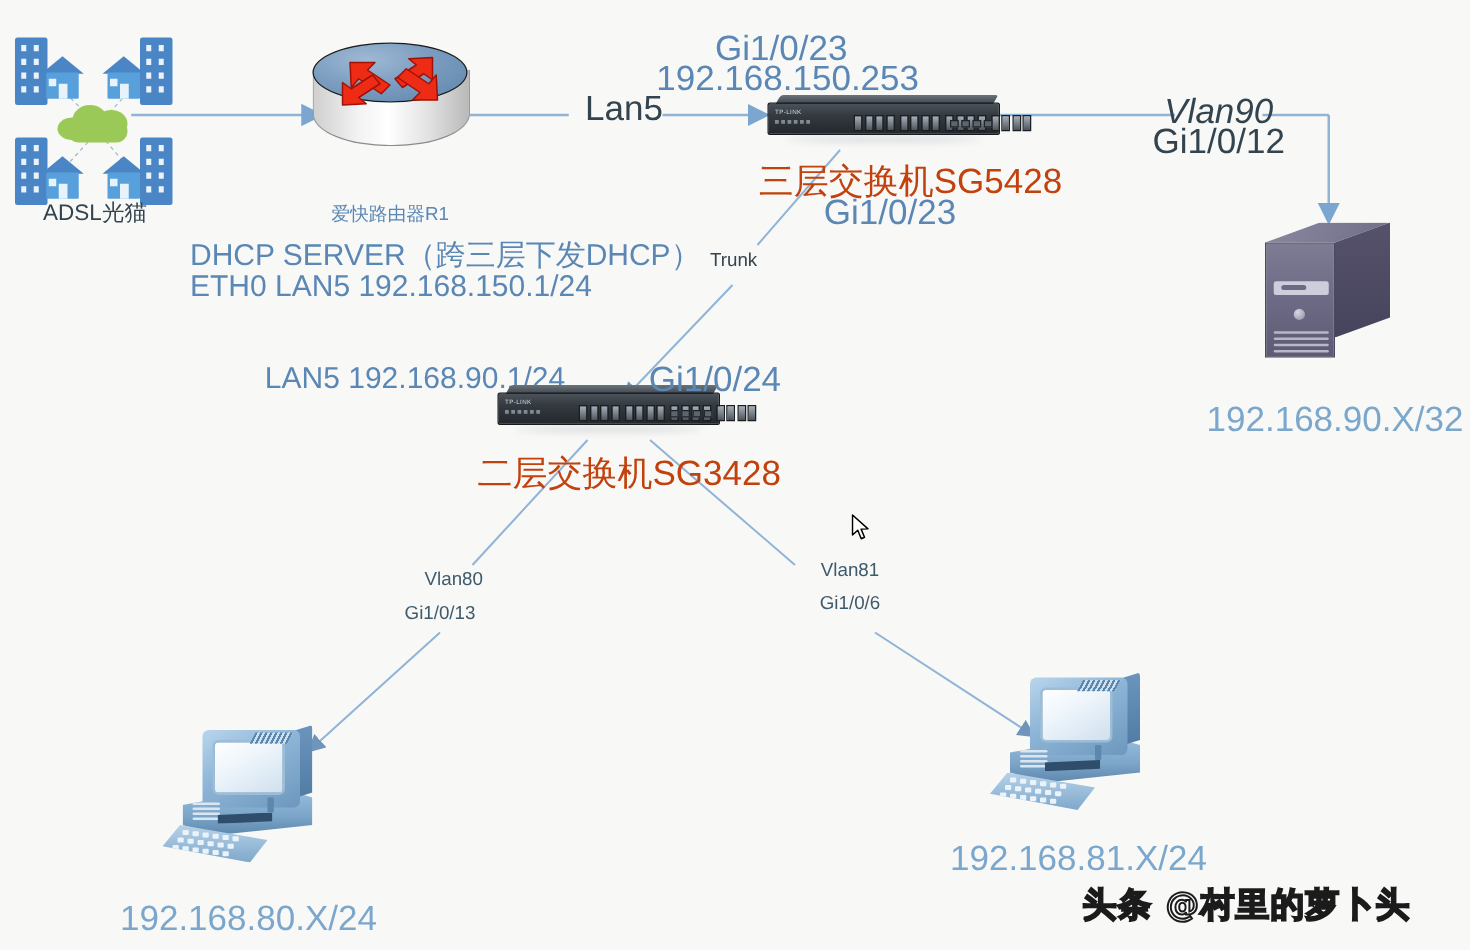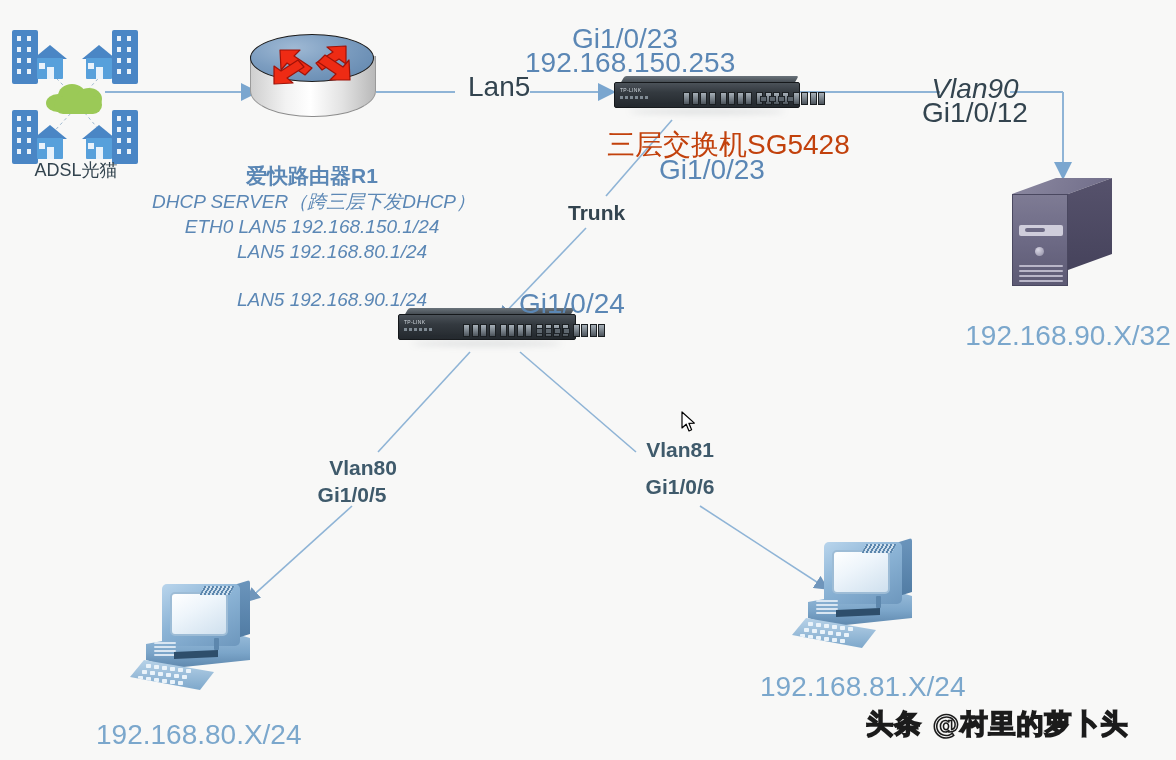--- a/index.html
+++ b/index.html
@@ -14,23 +14,23 @@
   .lbl{position:absolute;white-space:nowrap;line-height:1.22;}
 
   
   .c-blue{color:#5b87b5;}
   .c-lightblue{color:#7ba7cc;}
   .c-slate{color:#3f5a6b;}
   .c-grayblue{color:#c2410c;}
   .c-dark{color:#33444f;}
 
   .f18{font-size:18px;}
-  .f19{font-size:19px;font-style:italic;}
+  .f19{font-size:24px;}
   .f20{font-size:28px;}
-  .f21{font-size:21px;font-weight:bold;}
+  .f21{font-size:15px;}
   .ctr{text-align:center;}
 
   
   #adsl-group{position:absolute;left:6px;top:28px;width:140px;height:140px;}
   .bldg{position:absolute;width:26px;height:54px;background:#4a86c5;border-radius:2px;}
   .bldg i{position:absolute;display:block;width:4px;height:5px;background:#eaf2fa;}
   .house{position:absolute;width:34px;height:34px;}
   .house .roof{position:absolute;left:0;top:0;width:0;height:0;
      border-left:17px solid transparent;border-right:17px solid transparent;border-bottom:14px solid #4a86c5;}
   .house .body{position:absolute;left:4px;top:13px;width:26px;height:21px;background:#57a0db;border-radius:1px;}
@@ -243,21 +243,20 @@
         <path d="M30,16 L50,16 L44,22 L62,34 L55,41 L37,29 L31,36 Z"></path>
         <path d="M96,12 L96,30 L89,25 L72,36 L66,29 L83,18 L77,13 Z"></path>
         <path d="M24,50 L24,32 L31,37 L48,26 L54,33 L37,44 L43,49 Z"></path>
         <path d="M100,46 L80,46 L86,40 L68,28 L75,21 L93,33 L99,26 Z"></path>
       </g>
     </svg>
   </div>
   <div class="lbl f21 c-blue ctr" style="left:192px;top:163px;width:240px;">爱快路由器R1</div>
   <div class="lbl f19 c-blue ctr" style="left:152px;top:190px;width:320px;">DHCP SERVER（跨三层下发DHCP）</div>
   <div class="lbl f19 c-blue ctr" style="left:152px;top:215px;width:320px;">ETH0 LAN5 192.168.150.1/24</div>
-  <div class="lbl f19 c-blue ctr" style="left:172px;top:240px;width:320px;">LAN5 192.168.80.1/24</div>
   <div class="lbl f19 c-blue ctr" style="left:172px;top:288px;width:320px;">LAN5 192.168.90.1/24</div>
 
   <div class="lbl f20 c-dark" style="left:468px;top:70px;">Lan5</div>
 
   <div class="switch" id="l3-switch-icon" style="left:614px;top:76px;width:186px;height:40px;">
     <div class="sw-top"></div>
     <div class="sw-face">
       <div class="sw-brand">TP-LINK</div>
       <div class="sw-leds">
           <s></s>
@@ -369,24 +368,25 @@
       <div class="sfp" style="right:5px;">
           <s></s>
           <s></s>
           <s></s>
           <s></s>
         </div>
     </div>
     <div class="sw-shadow"></div>
   </div>
   <div class="lbl f20 c-blue" style="left:519px;top:287px;">Gi1/0/24</div>
+  <div class="lbl f20 c-grayblue ctr" style="left:382px;top:362px;width:214px;">二层交换机SG3428</div>
 
   <div class="lbl f21 c-slate ctr" style="left:311px;top:455px;width:104px;">Vlan80</div>
-  <div class="lbl f21 c-slate ctr" style="left:300px;top:482px;width:104px;">Gi1/0/5</div>
-  <div class="lbl f21 c-slate ctr" style="left:628px;top:437px;width:104px;">Vlan81</div>
+  <div class="lbl f21 c-slate ctr" style="left:300px;top:482px;width:104px;">Gi1/0/13</div>
+  <div class="lbl f21 c-slate ctr" style="left:628px;top:448px;width:104px;">Vlan81</div>
   <div class="lbl f21 c-slate ctr" style="left:628px;top:474px;width:104px;">Gi1/0/6</div>
 
   <div class="pc" id="pc-left-icon" style="left:128px;top:576px;">
     <div class="base"></div>
     <div class="mon-side"></div>
     <div class="mon-case"></div>
     <div class="screen"></div>
     <div class="vents"></div>
     <div class="grille">
         <s></s>

